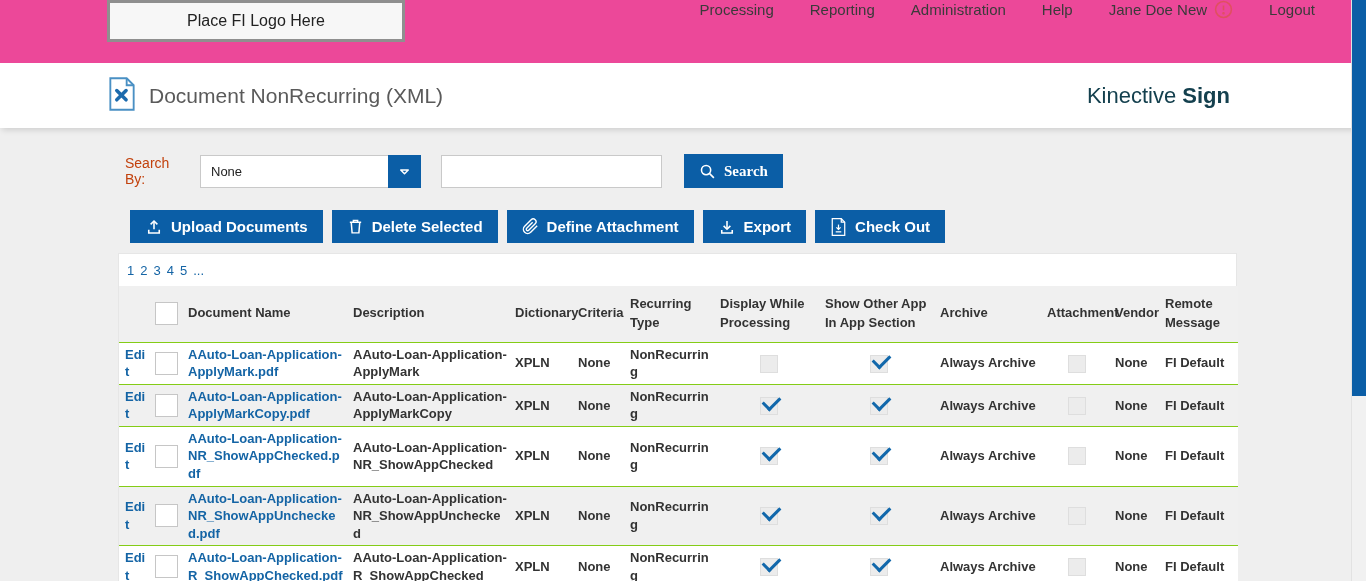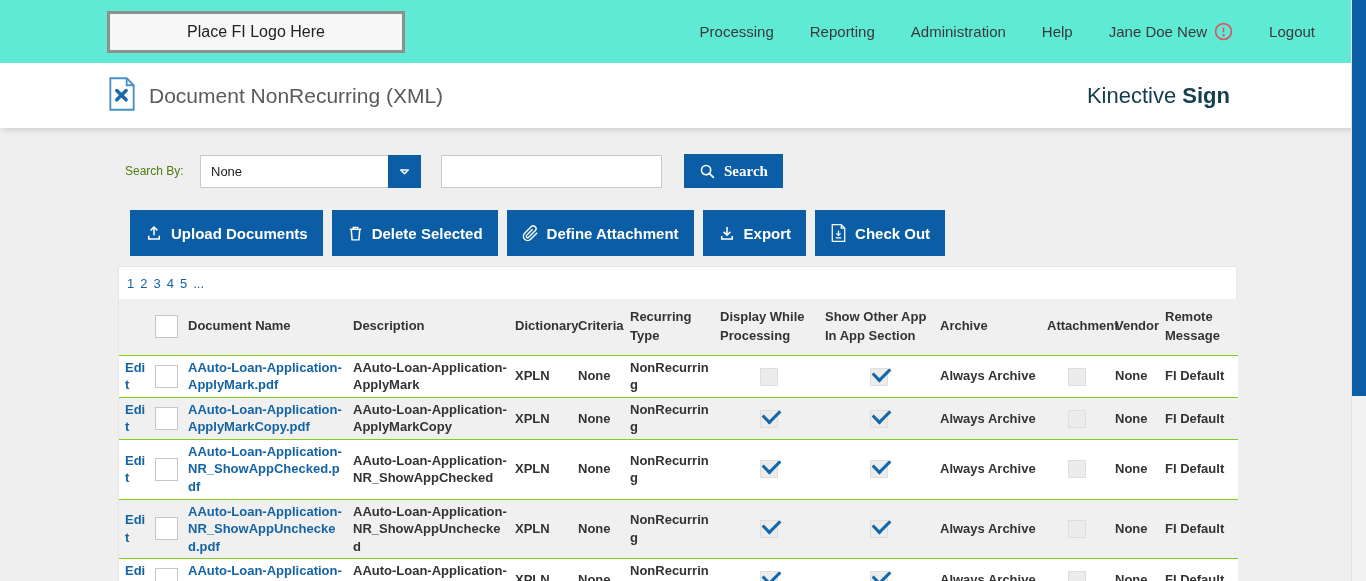--- a/index.html
+++ b/index.html
@@ -1,48 +1,48 @@
 <!DOCTYPE html>
 <html><head>
 <meta charset="utf-8">
 <style>
   * { margin:0; padding:0; box-sizing:border-box; }
   html,body { width:1366px; height:581px; overflow:hidden; background:#efefef;
     font-family:"Liberation Sans", sans-serif; color:#333; }
 
   
-  .topbar { height:63px; background:#5eead4; display:flex; align-items:center; position:relative; }
+  .topbar { height:63px; background:#ec4899; display:flex; align-items:flex-start; position:relative; }
   .logo-box { margin-left:107px; width:298px; height:42px; border:3px solid #8f8f8f;
     background:#f7f7f7; display:flex; align-items:center; justify-content:center;
     font-size:16px; color:#222; }
   .nav { display:flex; align-items:center; gap:36px; margin-left:auto; margin-right:51px;
     font-size:15px; color:#3a3a3a; }
   .nav a { color:#3a3a3a; text-decoration:none; cursor:pointer; }
   .user-item { display:flex; align-items:center; gap:7px; }
   .alert-icon svg { display:block; }
 
   
   .headerband { height:65px; background:#fff; display:flex; align-items:center;
     box-shadow:0 4px 6px -2px rgba(0,0,0,0.14); position:relative; z-index:2; }
   .doc-icon { margin-left:108px; }
   .page-title { margin-left:13px; font-size:21px; color:#5a5a5a; }
   .brand { margin-left:auto; margin-right:136px; font-size:22px; color:#14404e; }
   .brand b { font-weight:bold; }
 
   
   .search-row { display:flex; align-items:center; margin:26px 0 0 125px; }
-  .search-label { font-size:12px; color:#4d7c0f; width:63px; }
+  .search-label { font-size:14px; color:#c2410c; width:63px; }
   .dropdown { margin-left:12px; width:221px; height:33px; background:#fff;
     border:1px solid #c9c9c9; display:flex; align-items:center; cursor:pointer; }
   .dropdown-value { flex:1; padding-left:10px; font-size:13px; color:#222; }
   .dropdown-arrow { width:33px; height:33px; margin:-1px; background:#0b5ea6;
     display:flex; align-items:center; justify-content:center; }
   .search-input { margin-left:20px; width:221px; height:33px; border:1px solid #c9c9c9;
     background:#fff; font-size:13px; padding:0 8px; outline:none; }
-  .btn-blue { background:#0b5ea6; color:#fff; border:1px solid #0b5ea6; height:46px;
+  .btn-blue { background:#0b5ea6; color:#fff; border:1px solid #0b5ea6; height:33px;
     display:inline-flex; align-items:center; gap:8px; padding:0 14px;
     font-size:15px; font-weight:bold; cursor:pointer; white-space:nowrap; }
   .btn-blue svg { display:block; }
   .search-btn { margin-left:22px; height:34px;font-family:Liberation Serif, serif; }
 
   
   .toolbar { display:flex; gap:9px; margin:22px 0 0 130px; }
 
   
   .table-wrap { margin:10px 0 0 118px; width:1119px; background:#fff;

